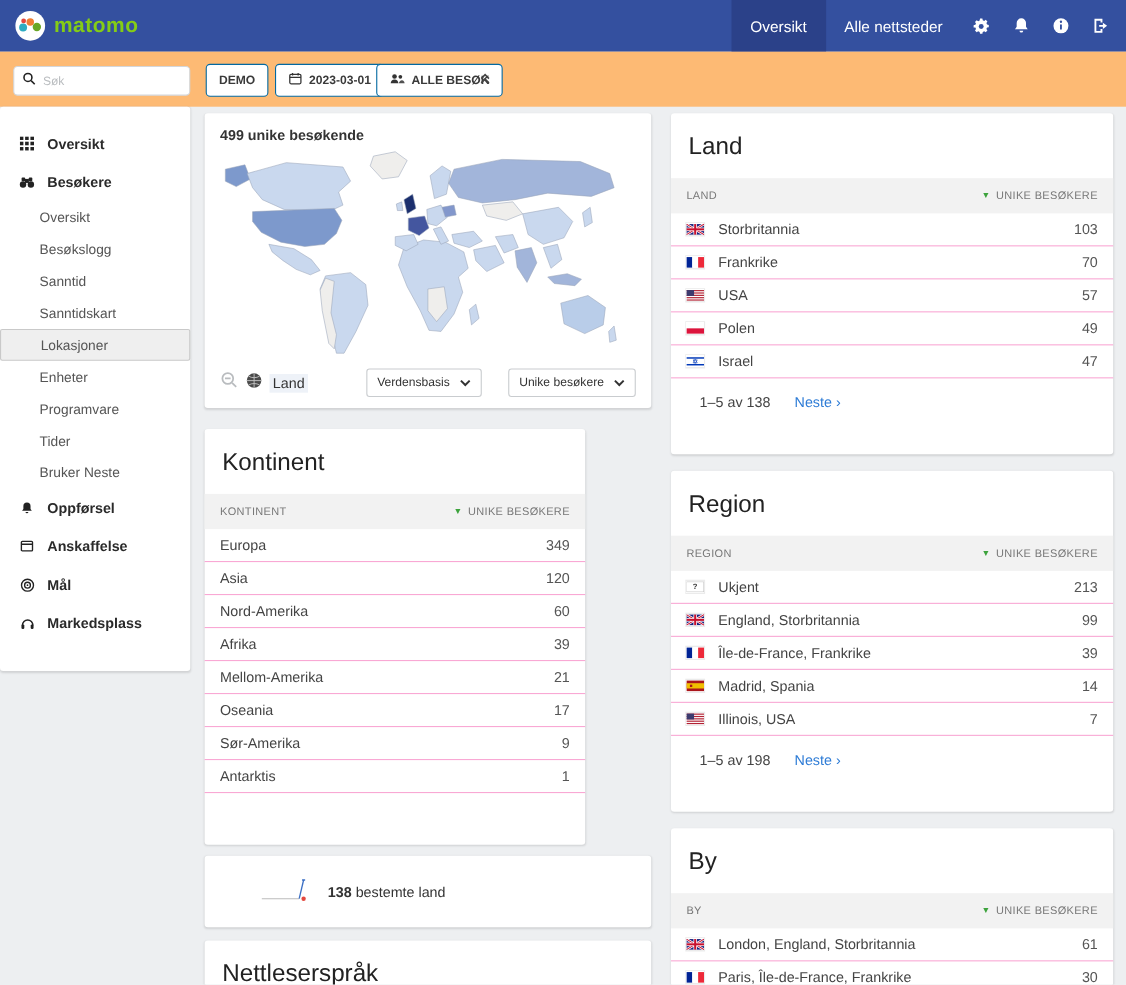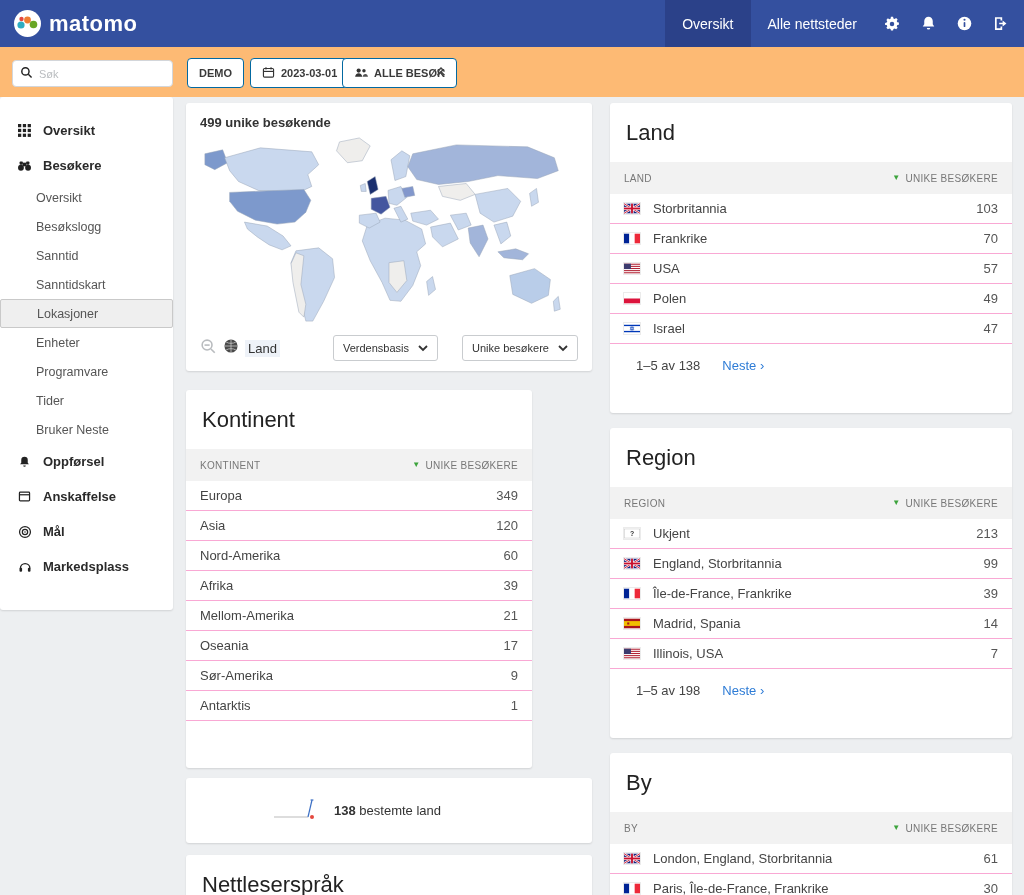--- a/index.html
+++ b/index.html
@@ -7,21 +7,21 @@
     font-family:"Liberation Sans", sans-serif; background:#edeff1; color:#333; }
   .page { position:relative; width:1024px; height:895px; }
 
   
   .navbar { position:absolute; top:0; left:0; width:1024px; height:47px;
     background:#34509f; display:flex; align-items:center; }
   .brand { display:flex; align-items:center; gap:8px; padding-left:14px; }
   .logo-circle { width:27px; height:27px; border-radius:50%; background:#fff;
     position:relative; overflow:hidden; }
   .logo-circle svg { position:absolute; left:3px; top:5px; }
-  .brand-name { color:#ffffff; font-size:22px; font-weight:bold; letter-spacing:.5px; }
+  .brand-name { color:#84cc16; font-size:19px; font-weight:bold; letter-spacing:.5px; }
   .nav-right { margin-left:auto; display:flex; align-items:center; height:47px; }
   .nav-tab { height:47px; display:flex; align-items:center; padding:0 17px;
     color:#fff; font-size:14px; cursor:pointer; }
   .nav-tab.active { background:#2b4189; }
   .nav-icon-btn { width:36px; height:47px; display:flex; align-items:center;
     justify-content:center; cursor:pointer; }
   .nav-icon-btn:last-child { margin-right:6px; }
 
   
   .filterbar { position:absolute; top:47px; left:0; width:1024px; height:50px;
@@ -83,21 +83,21 @@
     gap:22px; font-size:13px; color:#444;padding-left:26px; }
   .pager a { text-decoration:none; cursor:pointer; }
 
   .kontinent-card { left:186px; top:390px; width:346px; height:378px; }
   .land-card   { left:610px; top:103px; width:402px; height:310px; }
   .region-card { left:610px; top:428px; width:402px; height:310px; }
   .by-card     { left:610px; top:753px; width:402px; height:200px; }
 
   
   .spark-card { left:186px; top:778px; width:406px; height:65px;
-    display:flex; align-items:center; padding-left:86px; gap:14px; }
+    display:flex; align-items:center; padding-left:50px; gap:14px; }
   .spark-text { font-size:13px; color:#333; }
 
   
   .lang-card { left:186px; top:855px; width:406px; height:120px; }
 </style>
 </head>
 <body>
 
 <div class="page">
 

